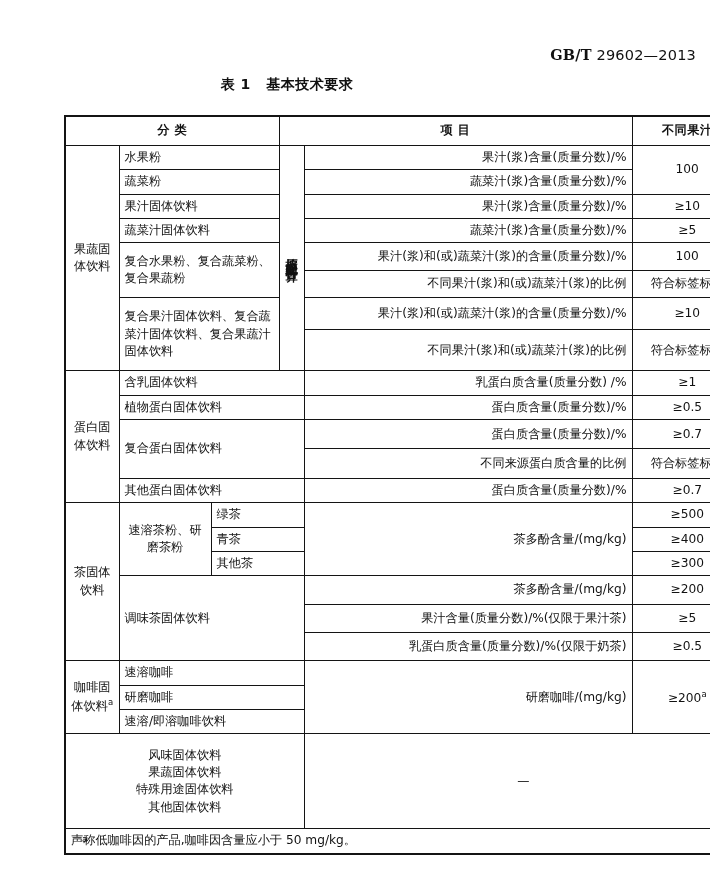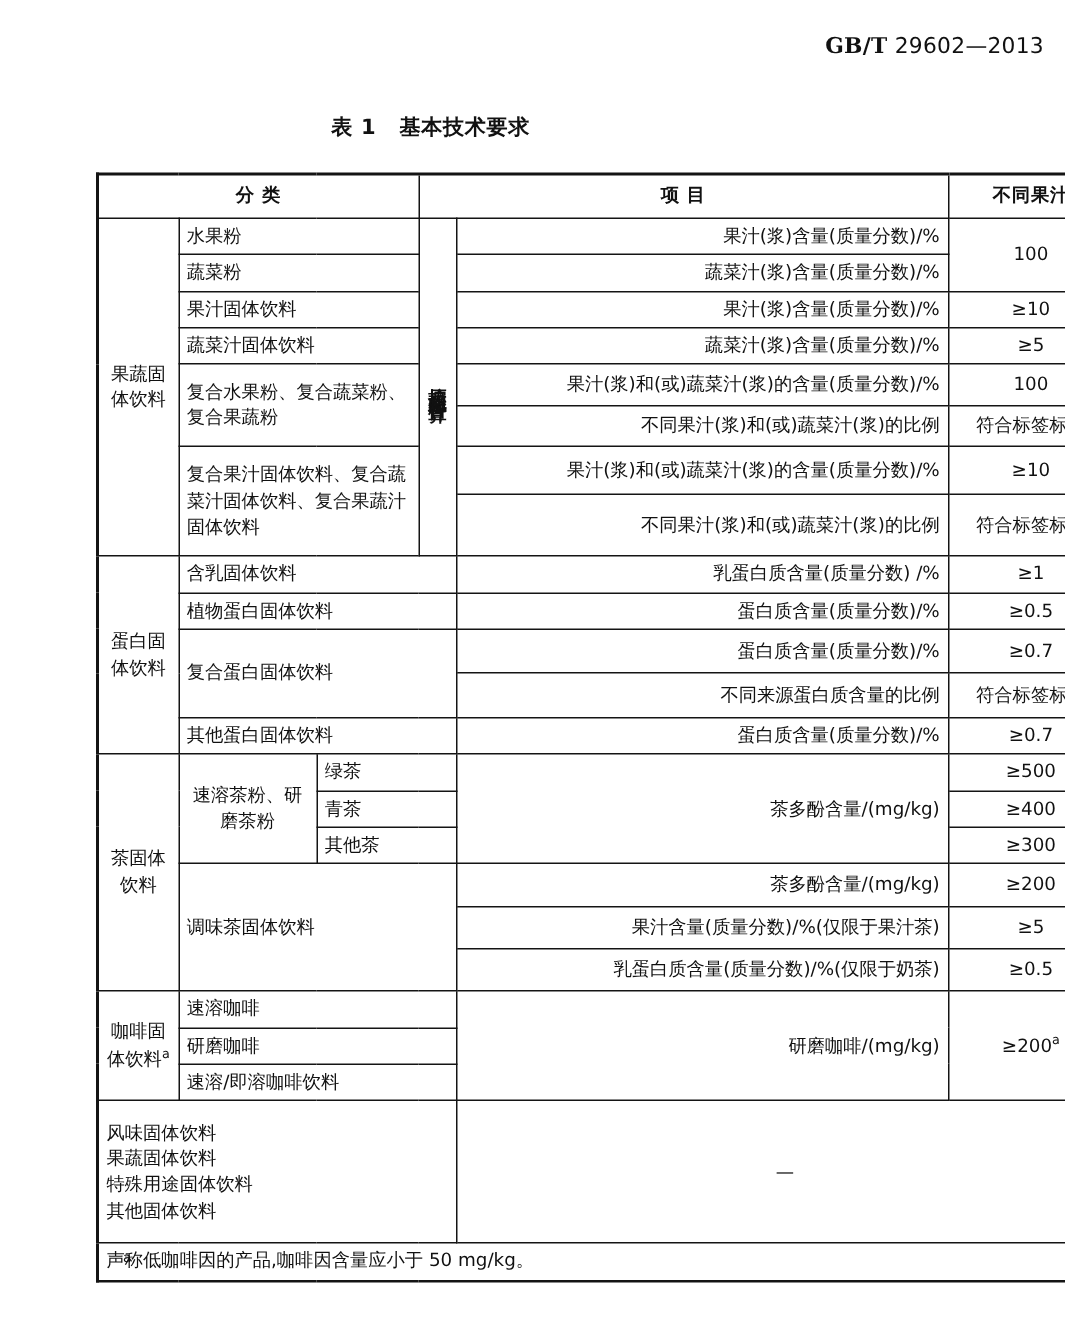--- a/index.html
+++ b/index.html
@@ -12,21 +12,21 @@
     background: #ffffff;
     font-family: "DejaVu Sans", "Liberation Sans", sans-serif;
     color: #111111;
     position: relative;
     overflow: hidden;
   }
 
   
   .page-header {
     position: absolute;
-    top: 22px;
+    top: 46px;
     right: 14px;
     font-size: 14.5px;
     letter-spacing: 0.2px;
     white-space: nowrap;
   }
   .page-header .std-prefix {
     font-family: "DejaVu Serif", "Liberation Serif", serif;
     font-weight: bold;
   }
   .page-header .std-number {
@@ -79,21 +79,21 @@
   .outer-bot   { border-bottom-width: 2px !important; }
   .outer-left  { border-left-width: 2px !important; }
   .outer-right { border-right-width: 2px !important; }
 
   .c-cat1 { text-align: center; font-weight: bold; line-height: 1.5; }
   .c-cat2 { text-align: left; padding-left: 8px; line-height: 1.6; }
   .c-cat3 { text-align: left; }
   .c-item { text-align: right; padding-left: 7px; white-space: nowrap; }
   .c-val  { text-align: center; white-space: nowrap; }
   .c-dash { text-align: center; font-size: 13px; }
-  .c-multi { line-height: 1.85; font-weight: normal; }
+  .c-multi { text-align: center; line-height: 1.85; font-weight: normal; }
 
   
   .c-vert {
     text-align: center;
     padding: 2px 1px;
   }
   .c-vert .vert-inner {
     writing-mode: vertical-rl;
     text-orientation: upright;
     letter-spacing: 2px;

